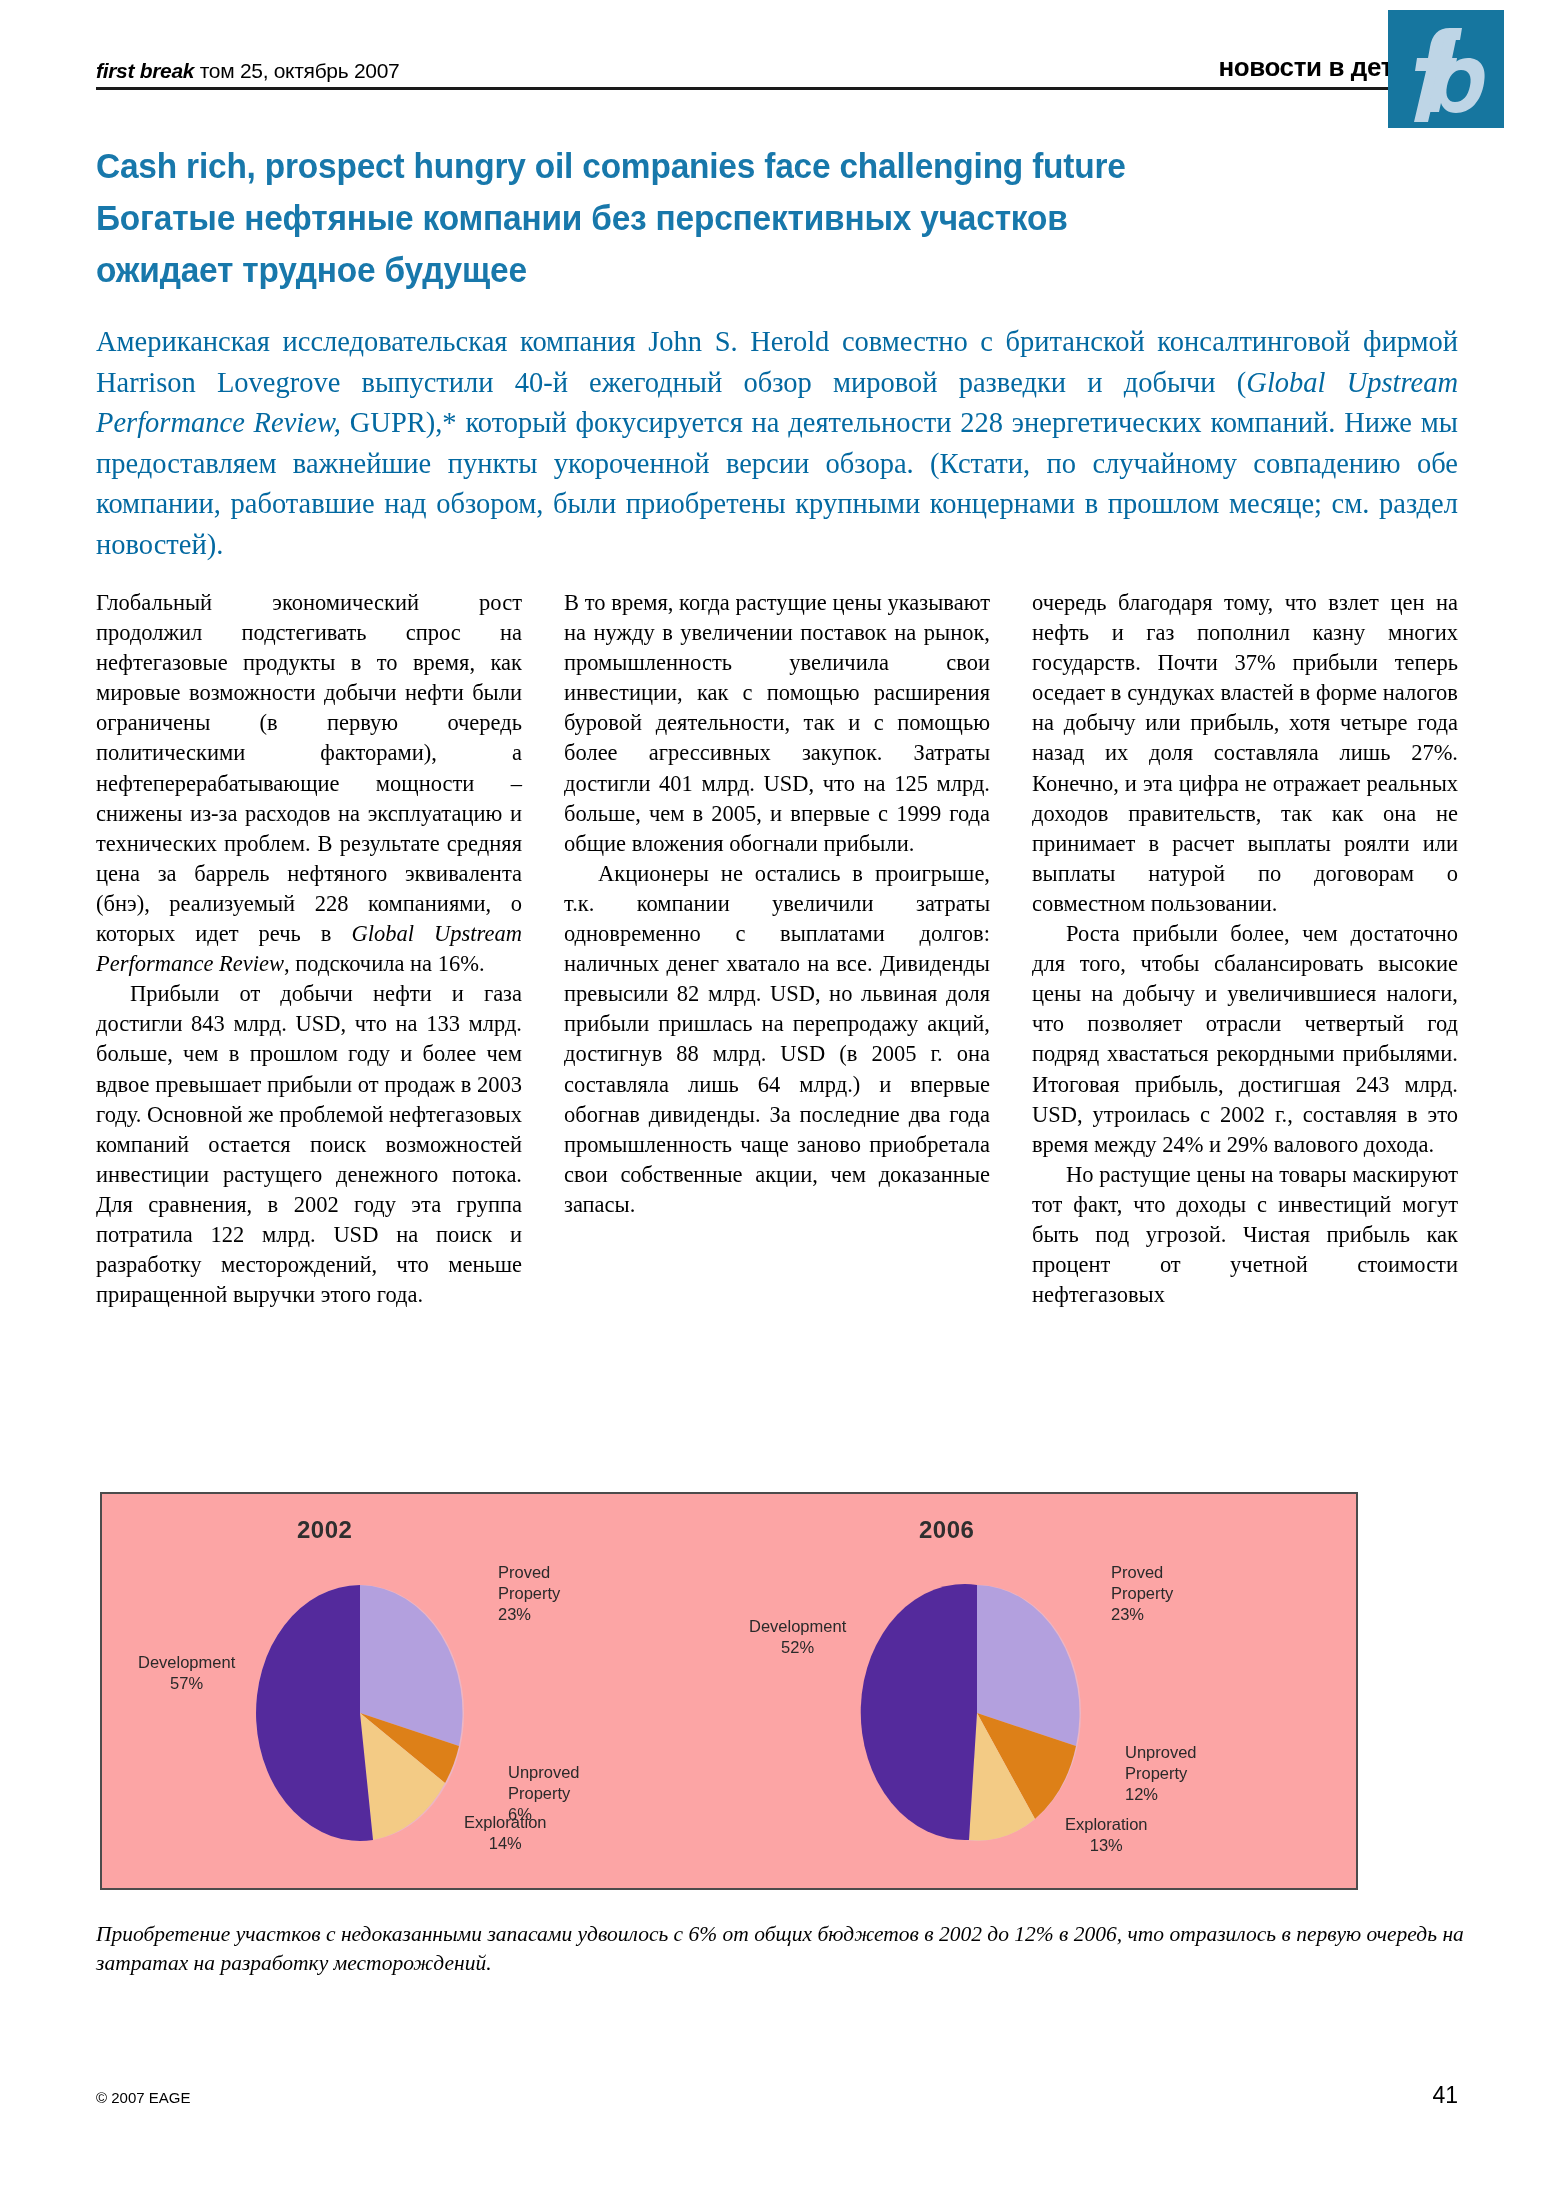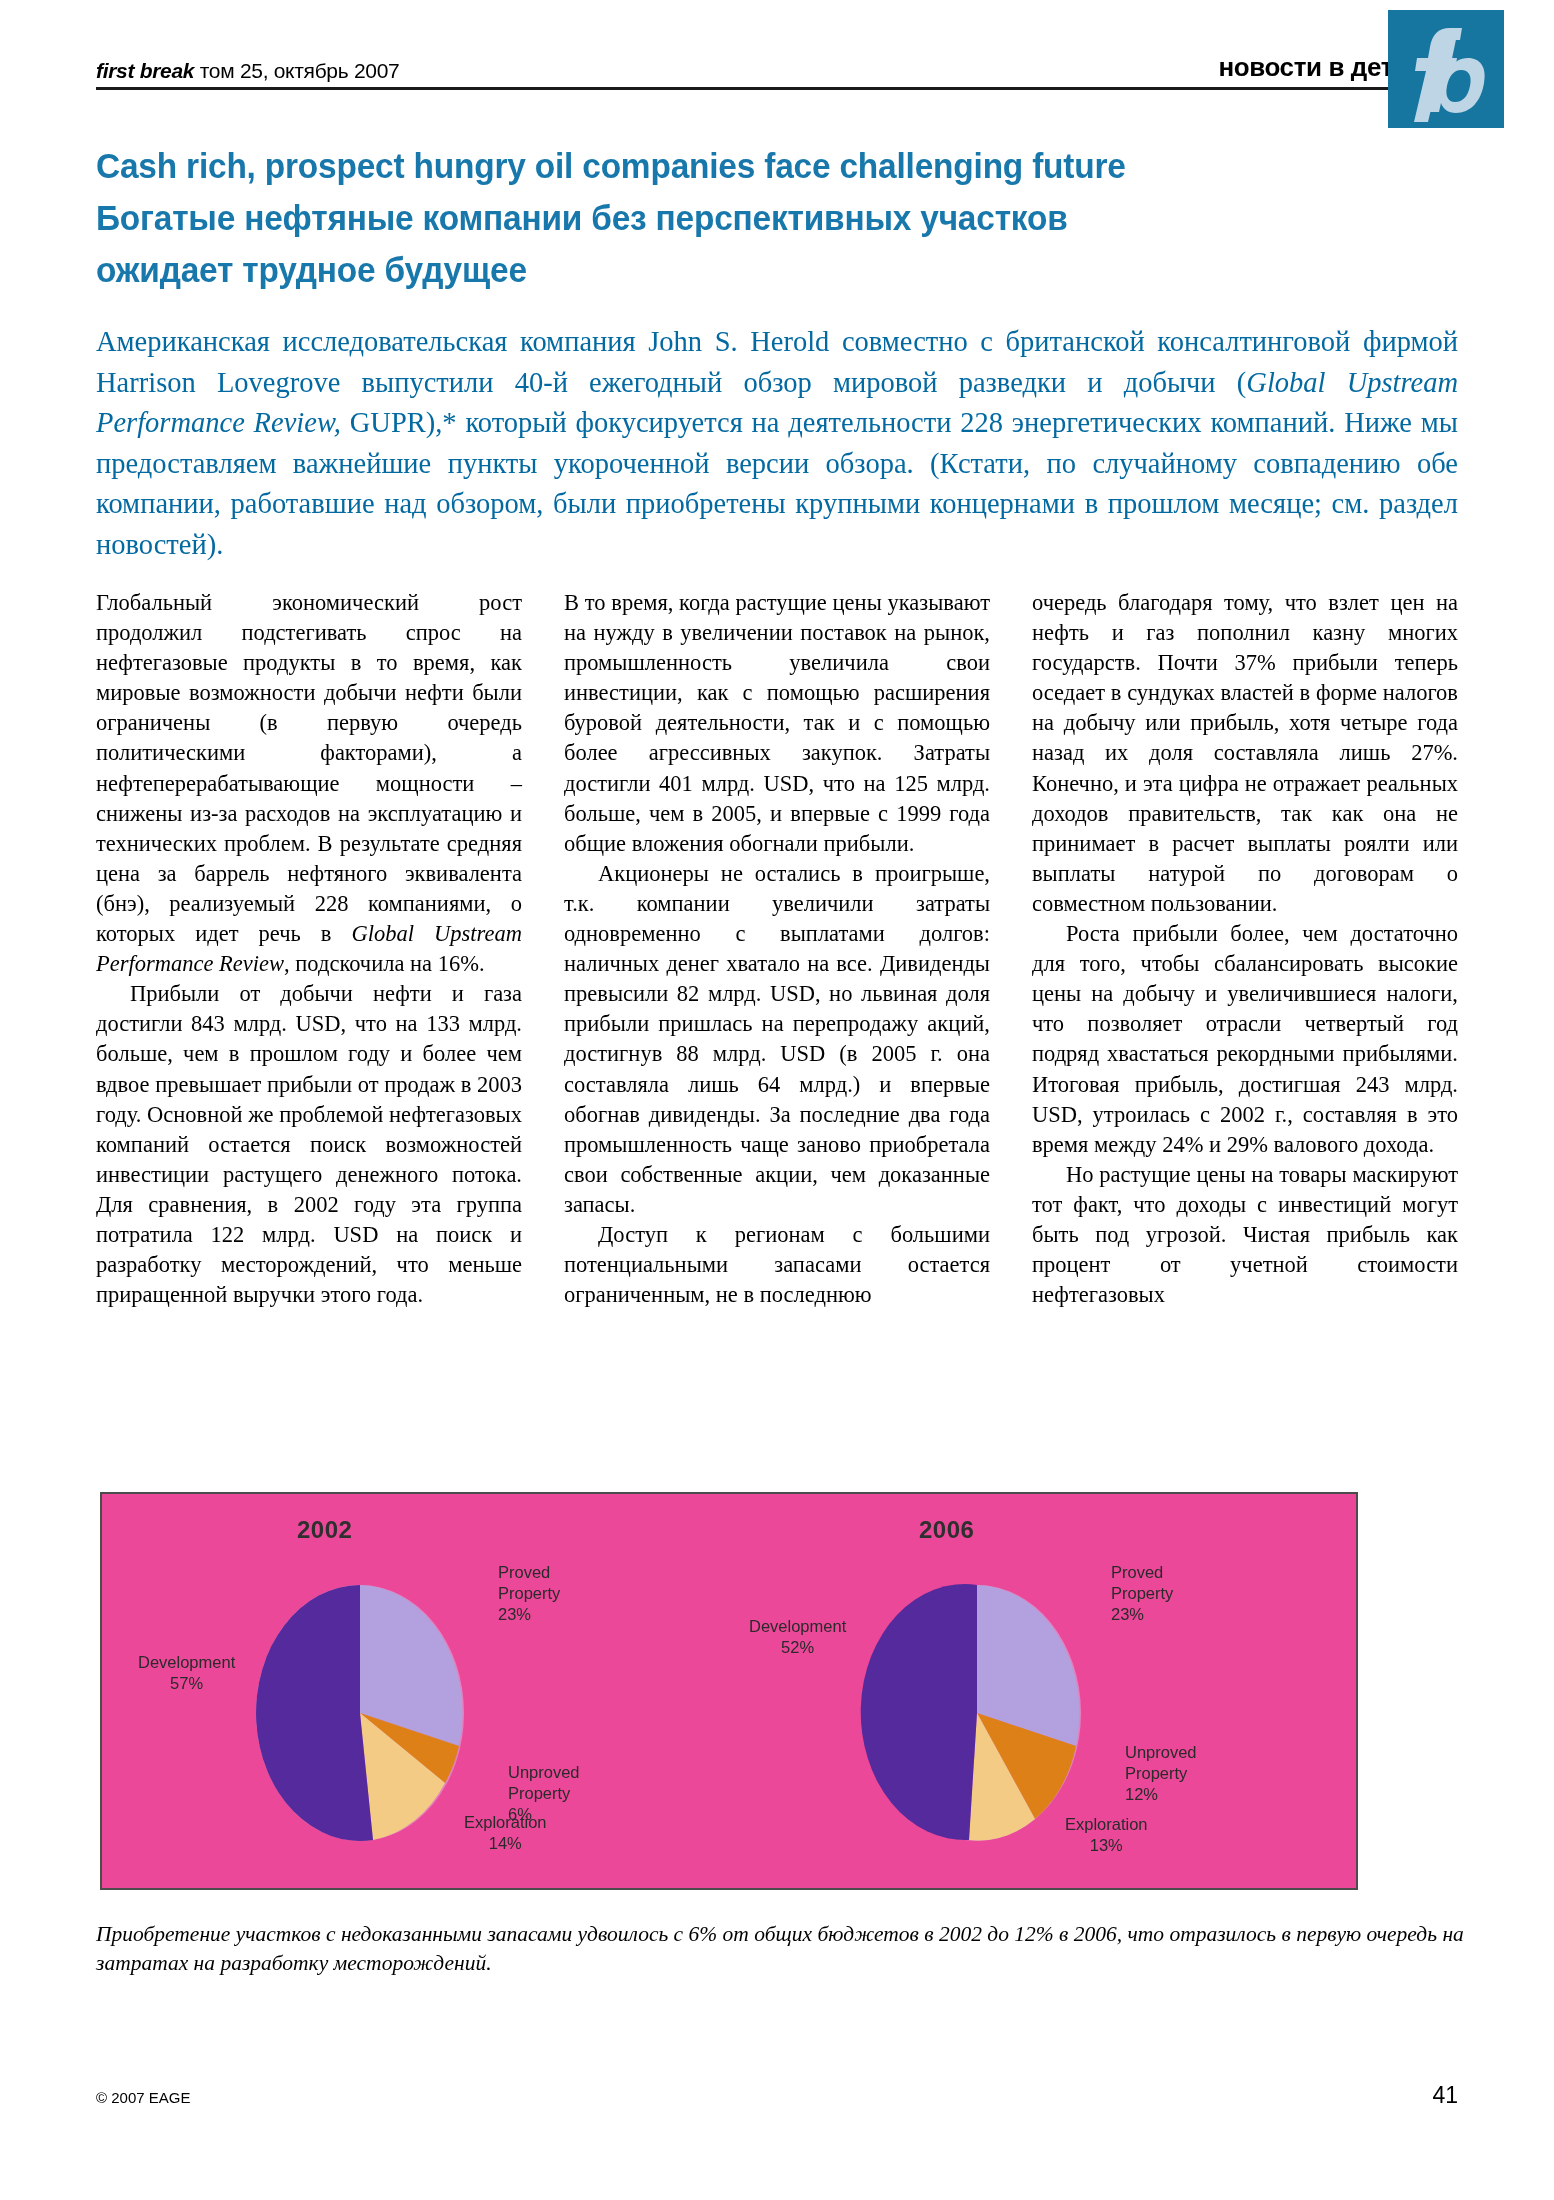--- a/index.html
+++ b/index.html
@@ -117,21 +117,21 @@
   .col p { margin: 0; }
   .col p + p { text-indent: 34px; }
   .col .ital { font-style: italic; }
 
   
   .figure {
     position: absolute;
     left: 100px; top: 1492px;
     width: 1258px; height: 398px;
     border: 2px solid #4c4c4c;
-    background: #ec4899;
+    background: #fca5a5;
     display: flex;
   }
   .pie-panel {
     flex: 1 1 50%;
     position: relative;
   }
   .pie-title {
     position: absolute;
     font-family: "Liberation Sans", sans-serif;
     font-weight: bold;
@@ -216,21 +216,20 @@
   <div class="columns">
 
     <div class="col">
       <p><span>Глобальный экономический рост продолжил подстегивать спрос на нефтегазовые продукты в то время, как мировые возможности добычи нефти были ограничены (в первую очередь политическими факторами), а нефтеперерабатывающие мощности – снижены из-за расходов на эксплуатацию и технических проблем. В результате средняя цена за баррель нефтяного эквивалента (бнэ), реализуемый 228 компаниями, о которых идет речь в </span><span class="ital">Global Upstream Performance Review</span><span>, подскочила на 16%.</span></p>
       <p>Прибыли от добычи нефти и газа достигли 843 млрд. USD, что на 133 млрд. больше, чем в прошлом году и более чем вдвое превышает прибыли от продаж в 2003 году. Основной же проблемой нефтегазовых компаний остается поиск возможностей инвестиции растущего денежного потока. Для сравнения, в 2002 году эта группа потратила 122 млрд. USD на поиск и разработку месторождений, что меньше приращенной выручки этого года.</p>
     </div>
 
     <div class="col">
       <p>В то время, когда растущие цены указывают на нужду в увеличении поставок на рынок, промышленность увеличила свои инвестиции, как с помощью расширения буровой деятельности, так и с помощью более агрессивных закупок. Затраты достигли 401 млрд. USD, что на 125 млрд. больше, чем в 2005, и впервые с 1999 года общие вложения обогнали прибыли.</p>
       <p>Акционеры не остались в проигрыше, т.к. компании увеличили затраты одновременно с выплатами долгов: наличных денег хватало на все. Дивиденды превысили 82 млрд. USD, но львиная доля прибыли пришлась на перепродажу акций, достигнув 88 млрд. USD (в 2005 г. она составляла лишь 64 млрд.) и впервые обогнав дивиденды. За последние два года промышленность чаще заново приобретала свои собственные акции, чем доказанные запасы.</p>
-      <p>Доступ к регионам с большими потенциальными запасами остается ограниченным, не в последнюю</p>
     </div>
 
     <div class="col">
       <p>очередь благодаря тому, что взлет цен на нефть и газ пополнил казну многих государств. Почти 37% прибыли теперь оседает в сундуках властей в форме налогов на добычу или прибыль, хотя четыре года назад их доля составляла лишь 27%. Конечно, и эта цифра не отражает реальных доходов правительств, так как она не принимает в расчет выплаты роялти или выплаты натурой по договорам о совместном пользовании.</p>
       <p>Роста прибыли более, чем достаточно для того, чтобы сбалансировать высокие цены на добычу и увеличившиеся налоги, что позволяет отрасли четвертый год подряд хвастаться рекордными прибылями. Итоговая прибыль, достигшая 243 млрд. USD, утроилась с 2002 г., составляя в это время между 24% и 29% валового дохода.</p>
       <p>Но растущие цены на товары маскируют тот факт, что доходы с инвестиций могут быть под угрозой. Чистая прибыль как процент от учетной стоимости нефтегазовых</p>
     </div>
 
   </div>
 

